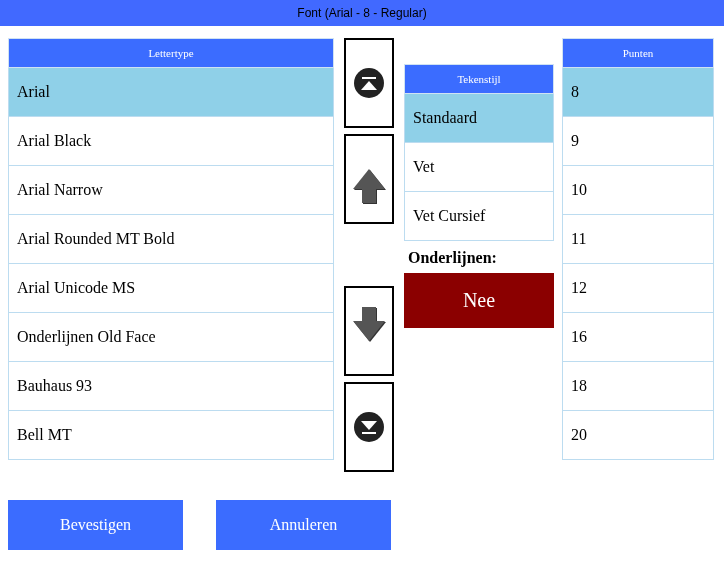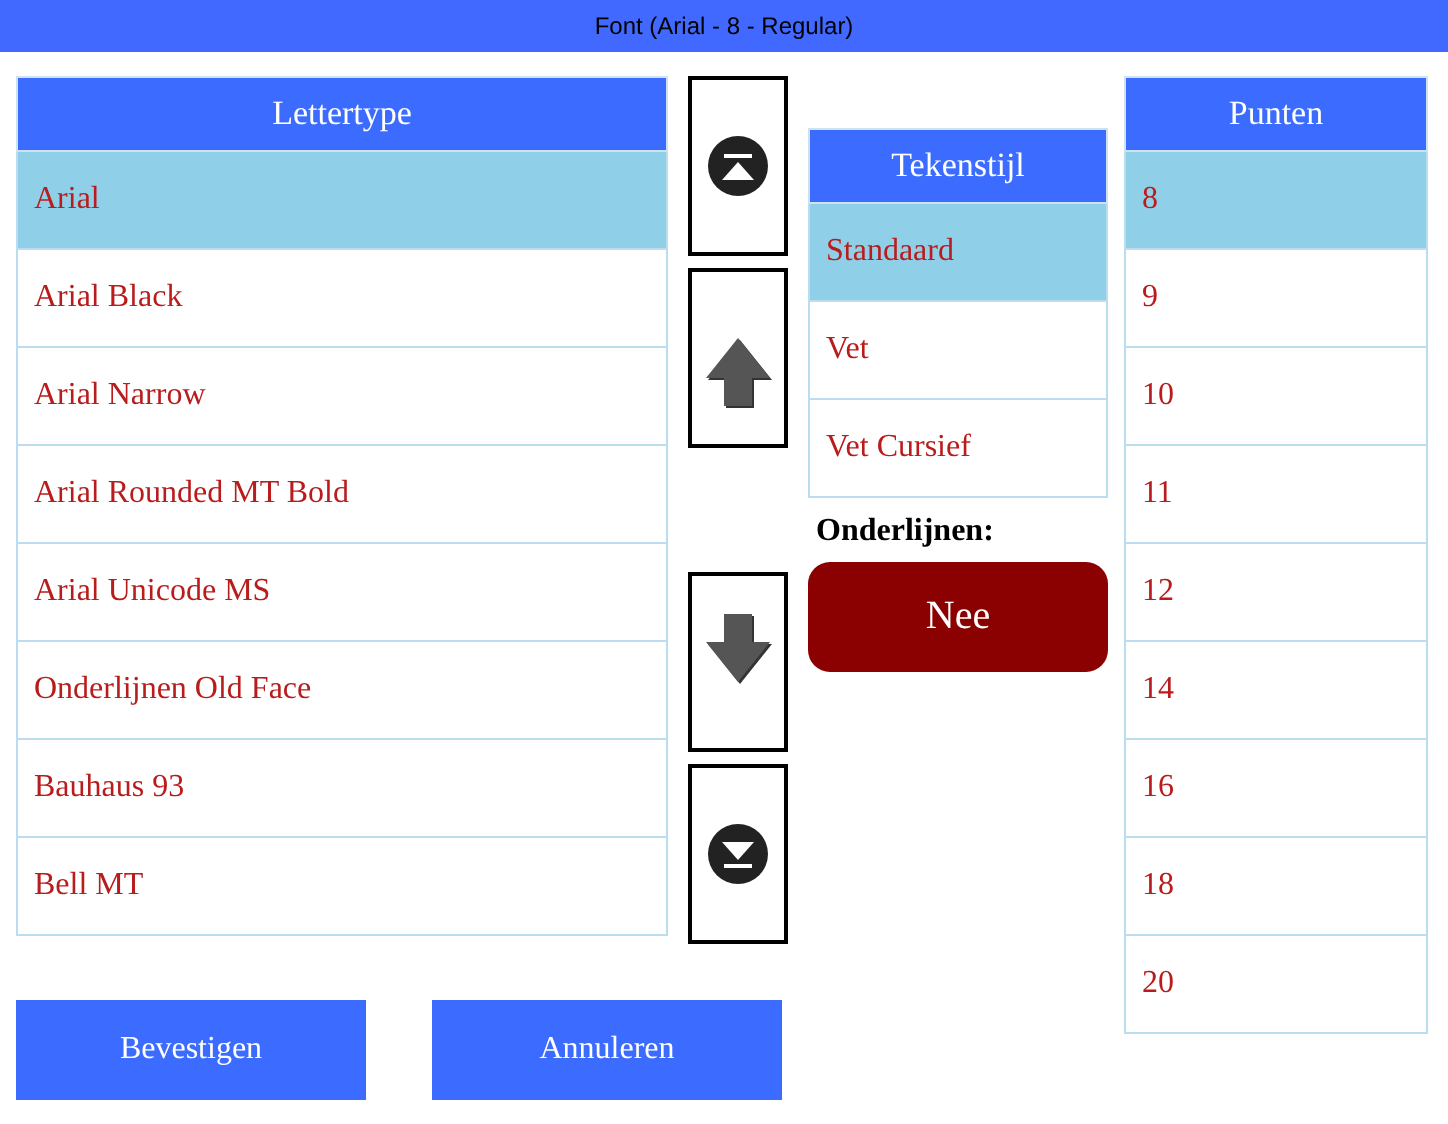--- a/index.html
+++ b/index.html
@@ -8,34 +8,34 @@
   .titlebar { background: #4169ff; color: #000000; text-align: center; font-size: 12px; font-family: Arial, sans-serif; padding: 6px 0; }
   
   .main { display: flex; gap: 8px; padding: 12px 8px 0 8px; }
   
   .col { display: flex; flex-direction: column; }
   .col-fonts { width: 326px; }
   .col-nav { width: 54px; align-items: center; }
   .col-style { width: 150px; margin-top: 26px; }
   .col-size { width: 152px; }
   
-  .header-cell { background: #3b6cff; color: #fff; text-align: center; font-size: 17px; padding: 8px 20px; border: 1px solid #cfe2f3; font-family: Georgia, serif; }
+  .header-cell { background: #3b6cff; color: #fff; text-align: center; font-size: 11px; padding: 8px 20px; border: 1px solid #cfe2f3; font-family: Georgia, serif; }
   
   .list { border-left: 1px solid #bcdcf0; border-right: 1px solid #bcdcf0; }
-  .cell { border-bottom: 1px solid #bcdcf0; padding: 0 8px; display: flex; align-items: center; height: 49px; font-size: 16px; color: #b91c1c; font-family: Georgia, serif; background: #fff; }
+  .cell { border-bottom: 1px solid #bcdcf0; padding: 0 8px; display: flex; align-items: center; height: 49px; font-size: 16px; color: #000000; font-family: Georgia, serif; background: #fff; }
   .cell.selected { background: #8fd0e8; }
   
   .col-fonts .list .cell { height: 49px; }
   .col-style .list .cell { height: 49px; }
   .col-size .list .cell { height: 49px; }
   .nav-btn { width: 50px; height: 90px; border: 2px solid #000; background: #fff; display: flex; align-items: center; justify-content: center; cursor: pointer; margin-bottom: 6px; }
   .nav-gap { height: 56px; }
   
   .underline-label { font-weight: bold; font-size: 16px; padding: 8px 4px 6px 4px; font-family: Georgia, serif; }
-  .underline-value { background: #8b0000; color: #fff; text-align: center; font-size: 20px; padding: 16px 0; font-family: Georgia, serif; cursor: pointer; border-radius: 11px; }
+  .underline-value { background: #8b0000; color: #fff; text-align: center; font-size: 20px; padding: 16px 0; font-family: Georgia, serif; cursor: pointer; }
   
   .footer { position: absolute; left: 8px; bottom: 12px; display: flex; gap: 33px; }
   .main-btn { background: #3b6cff; color: #fff; border: none; padding: 16px 0; width: 175px; font-size: 16px; font-family: Georgia, serif; cursor: pointer; text-align: center; }
   
   
   .icon-circle { width: 30px; height: 30px; border-radius: 50%; background: #222; display: flex; align-items: center; justify-content: center; }
   .icon-circle .bar { width: 14px; height: 2px; background: #fff; position: relative; }
   .icon-circle .tri-up { width: 0; height: 0; border-left: 8px solid transparent; border-right: 8px solid transparent; border-bottom: 9px solid #fff; }
   .icon-circle .tri-down { width: 0; height: 0; border-left: 8px solid transparent; border-right: 8px solid transparent; border-top: 9px solid #fff; }
   .icon-circle.stack { flex-direction: column; gap: 2px; }
@@ -142,23 +142,20 @@
       <div class="cell">
           <span>10</span>
         </div>
       <div class="cell">
           <span>11</span>
         </div>
       <div class="cell">
           <span>12</span>
         </div>
       <div class="cell">
-          <span>14</span>
-        </div>
-      <div class="cell">
           <span>16</span>
         </div>
       <div class="cell">
           <span>18</span>
         </div>
       <div class="cell">
           <span>20</span>
         </div>
     </div>
   </div>

